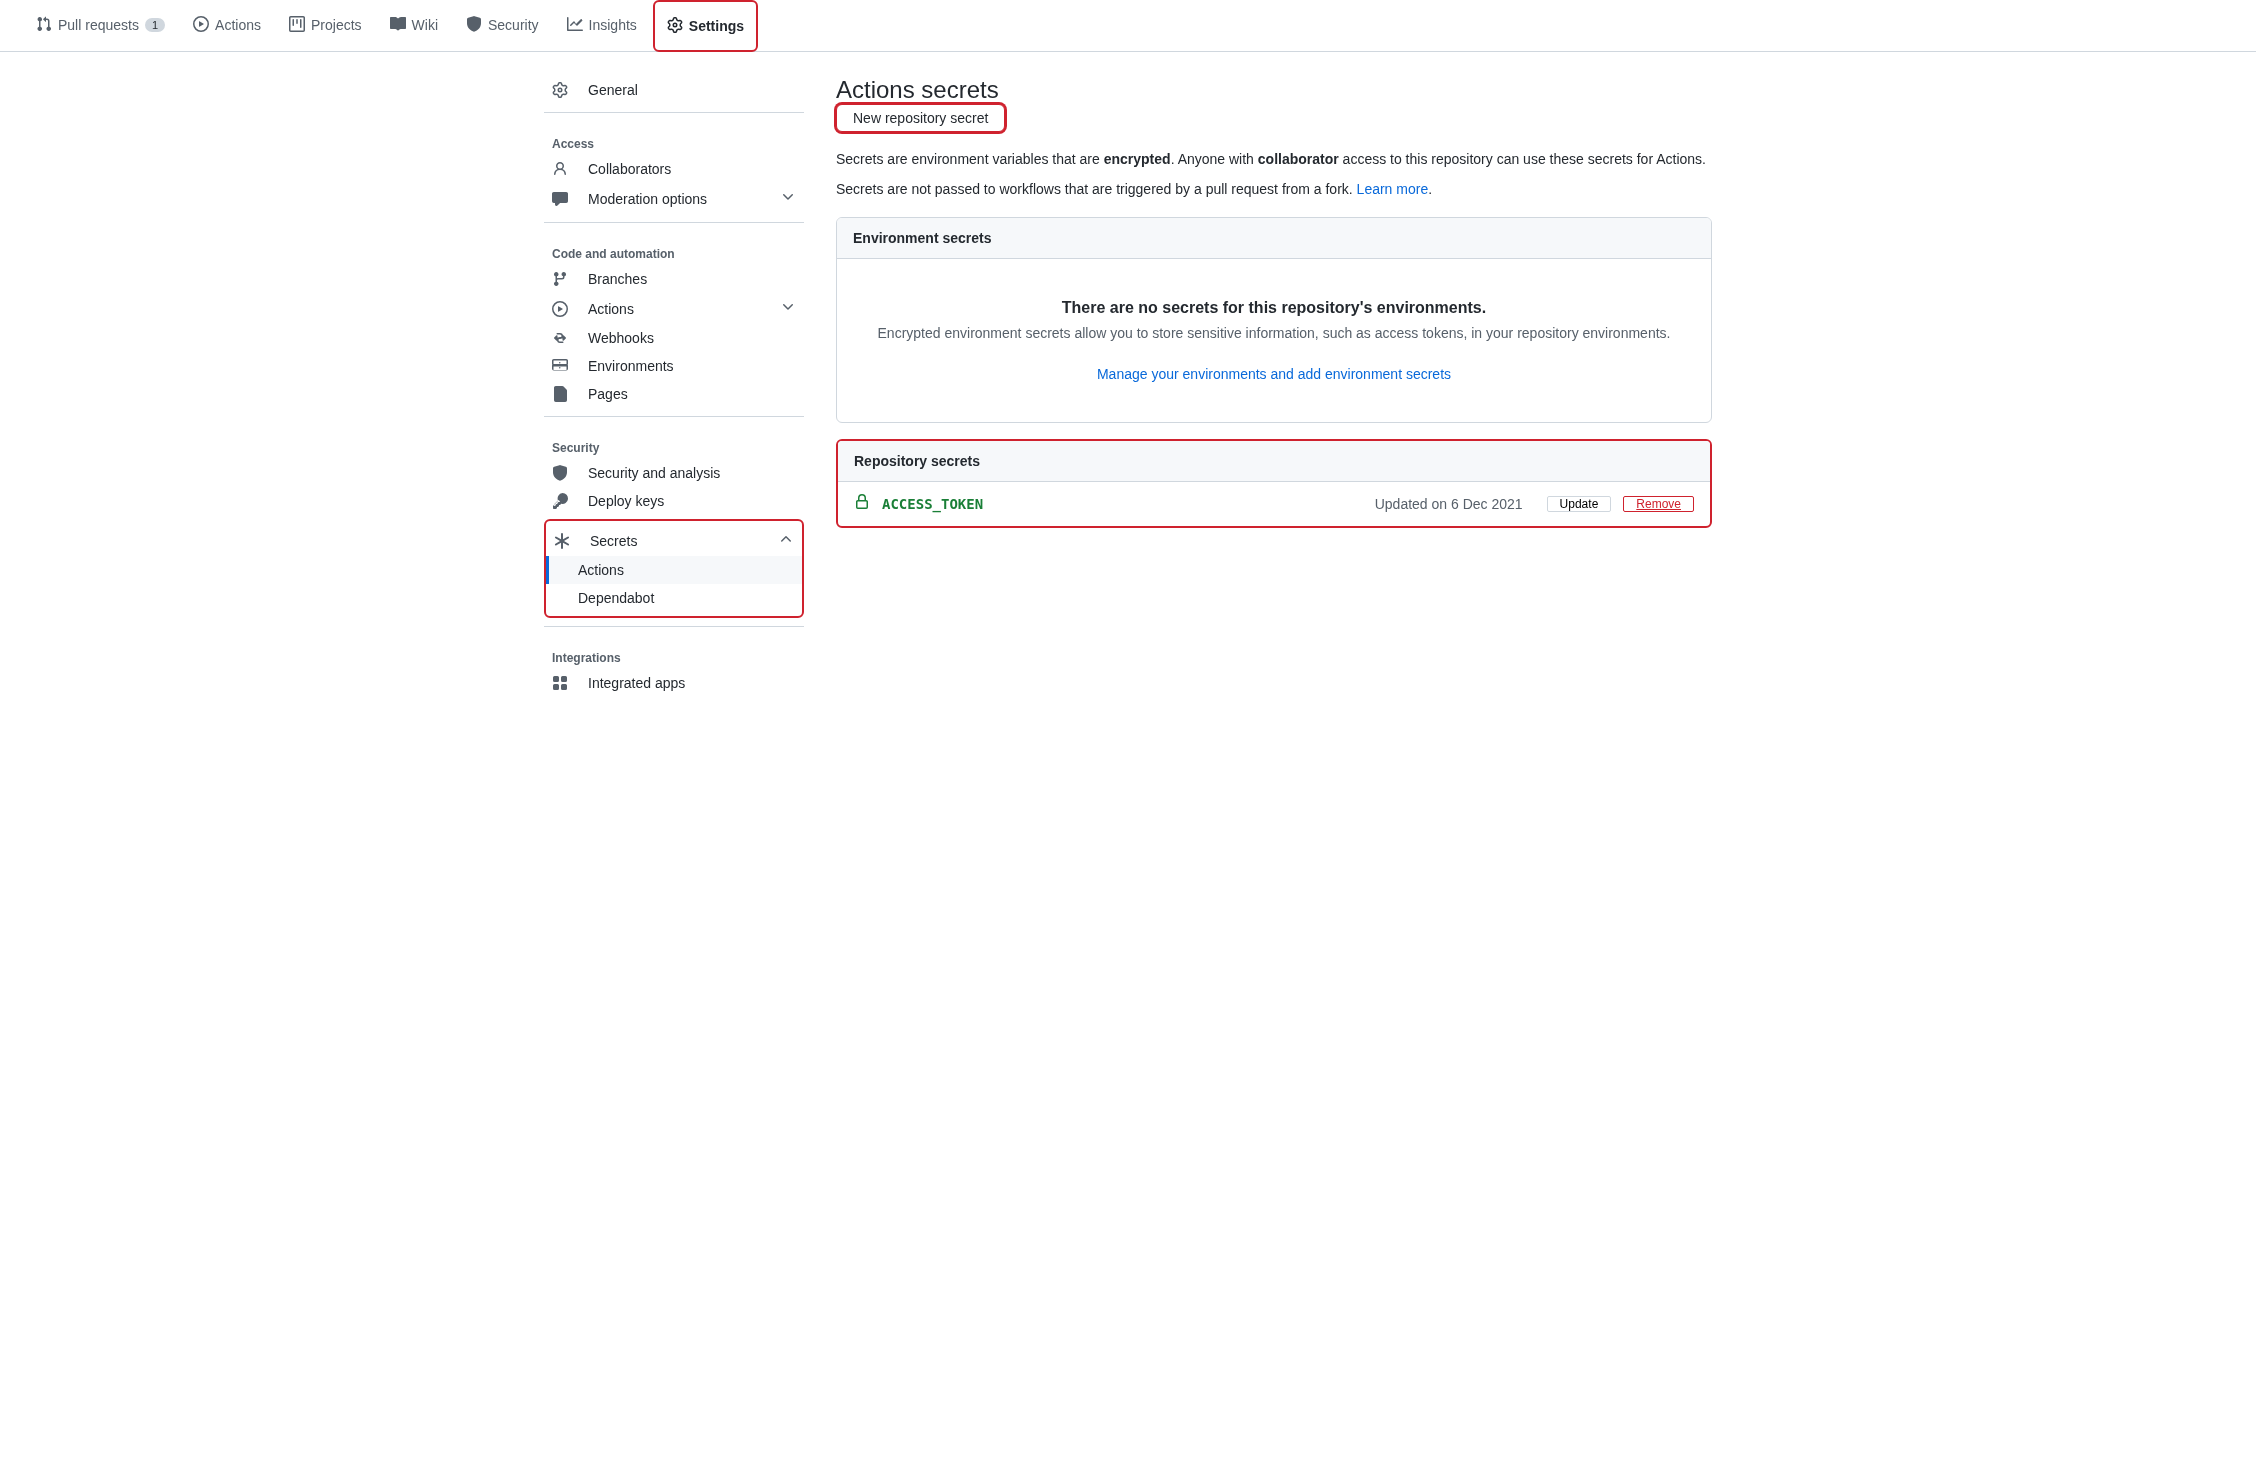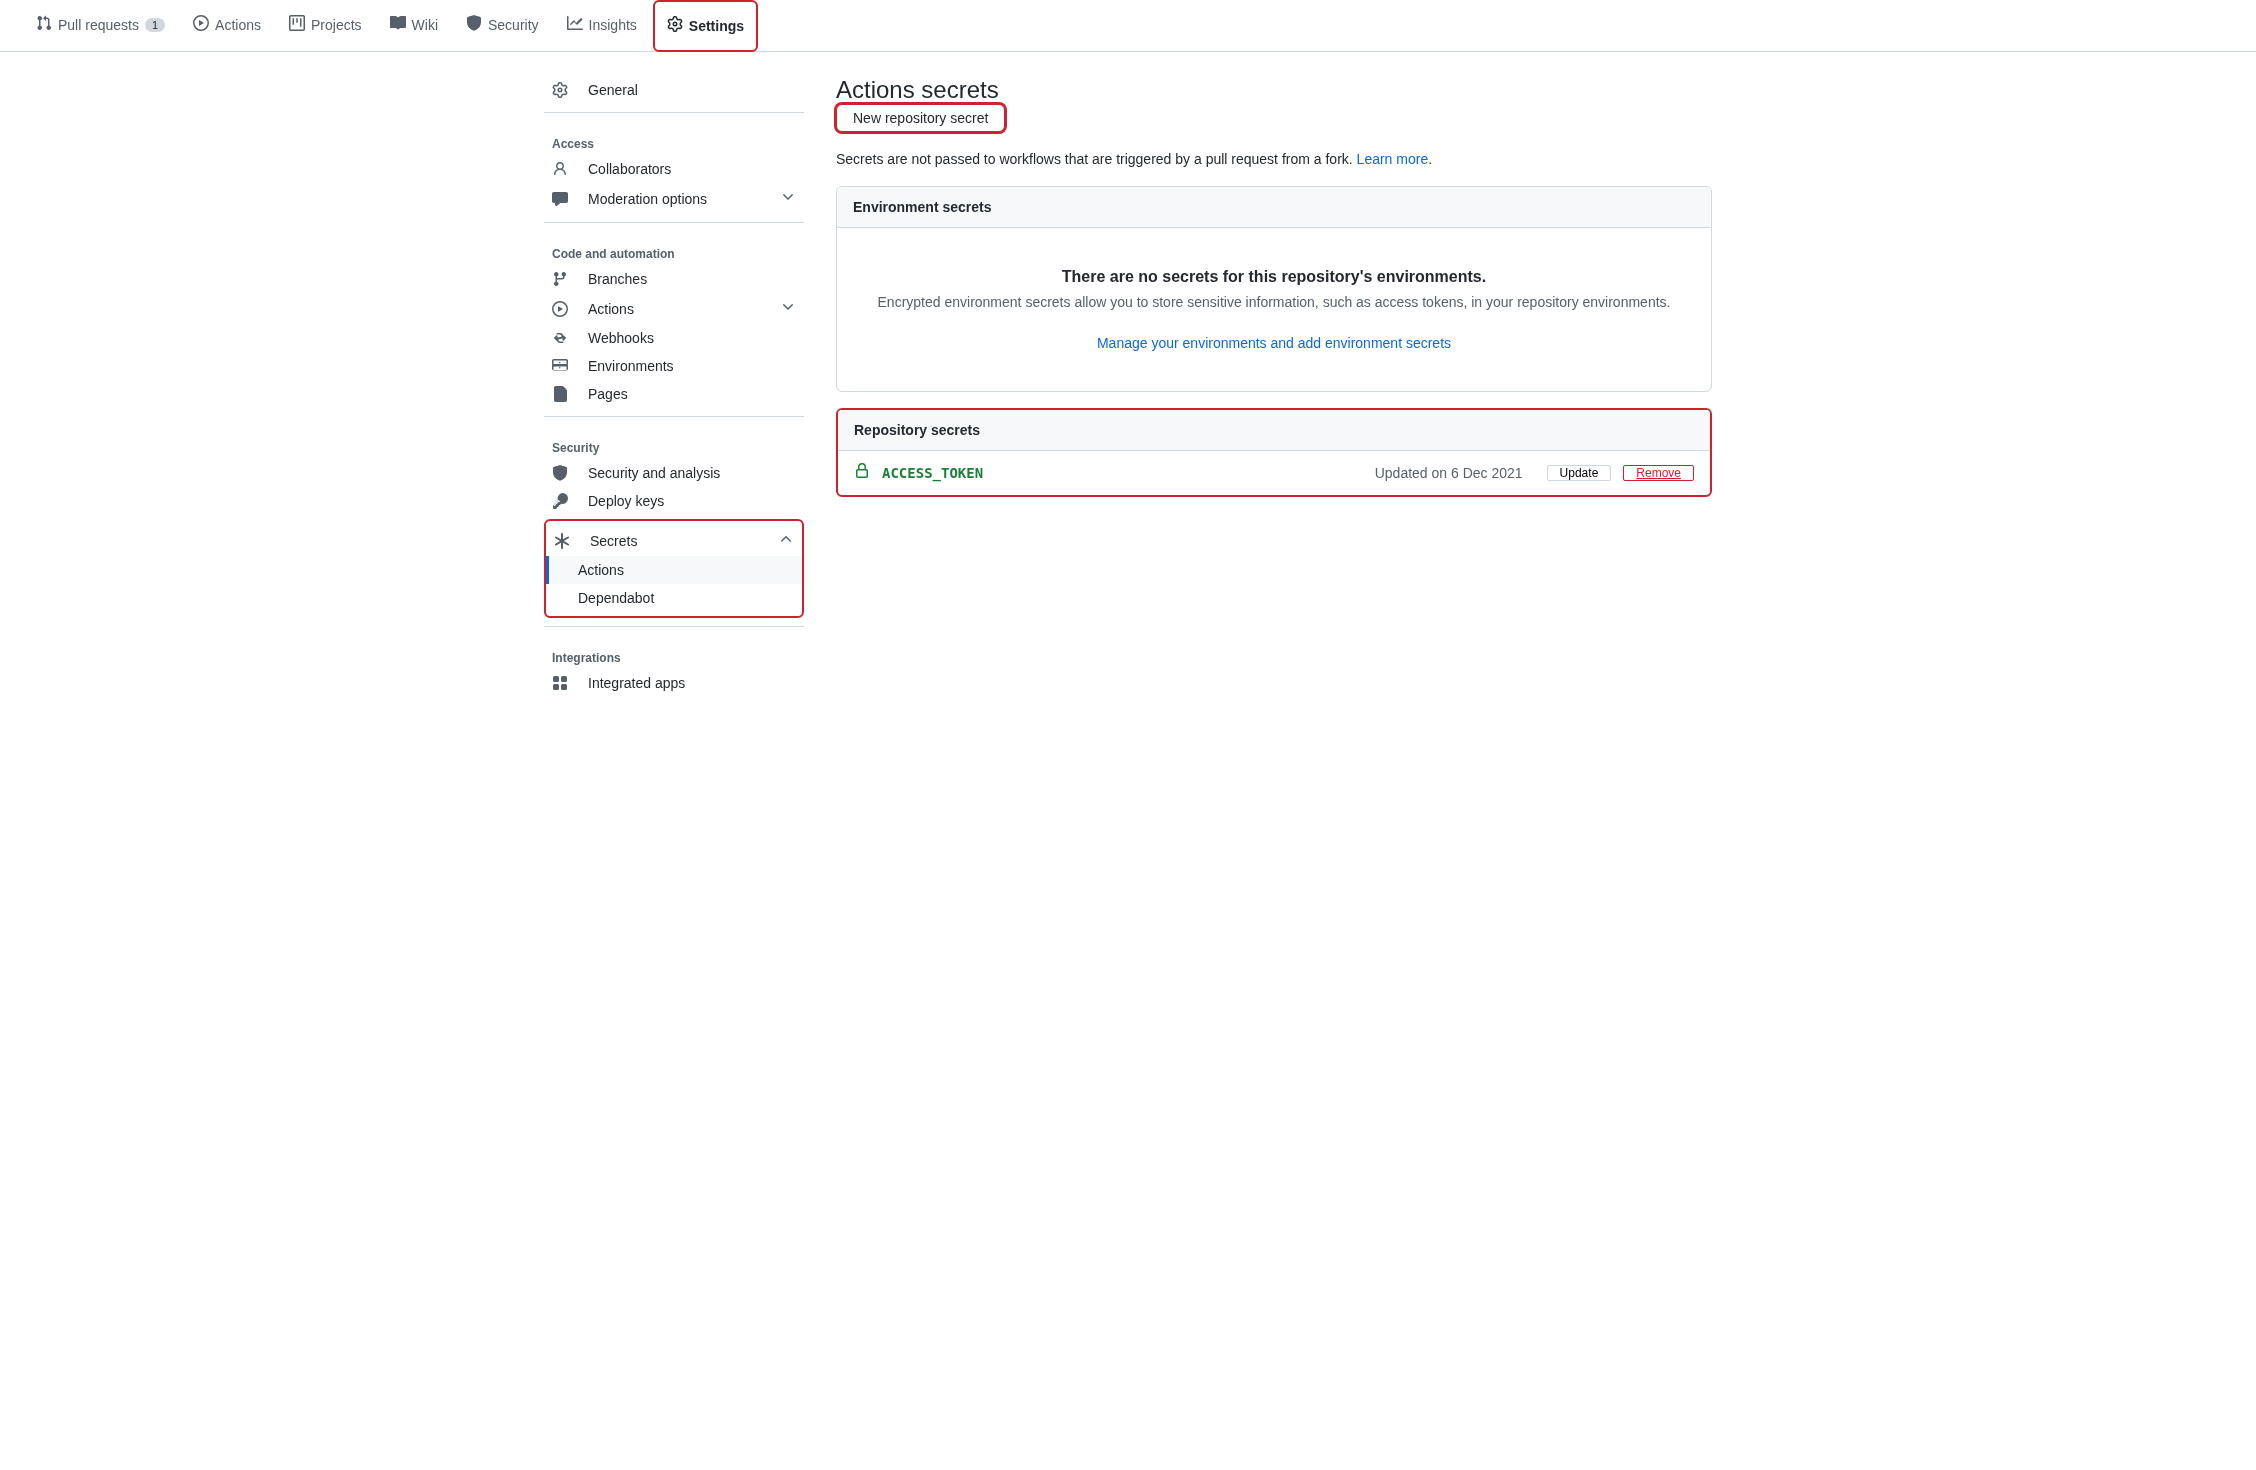--- a/index.html
+++ b/index.html
@@ -1,21 +1,20 @@
 <!DOCTYPE html>
 <html><head>
   <meta charset="utf-8">
   <style>
     * { box-sizing: border-box; margin: 0; padding: 0; }
     body { font-family: -apple-system, BlinkMacSystemFont, "Segoe UI", Helvetica, Arial, sans-serif; font-size: 14px; color: #24292f; background: #fff; }
 
     
     .top-nav {
       display: flex;
-      align-items: center;
       border-bottom: 1px solid #d0d7de;
       padding: 0 24px;
       height: 52px;
       gap: 4px;
     }
     .nav-tab {
       display: flex;
       align-items: center;
       gap: 6px;
       padding: 8px 12px;
@@ -399,20 +398,23 @@
     </a>
   </aside>
 
   <main class="main">
     <div class="main-header">
       <h1 class="main-title">Actions secrets</h1>
       <button class="new-secret-btn">New repository secret</button>
     </div>
 
     <p class="description">
+      Secrets are environment variables that are <strong>encrypted</strong>. Anyone with <strong>collaborator</strong> access to this repository can use these secrets for Actions.
+    </p>
+    <p class="description">
       Secrets are not passed to workflows that are triggered by a pull request from a fork. <a>Learn more</a>.
     </p>
 
     <div class="secret-section">
       <div class="section-header">Environment secrets</div>
       <div class="empty-state">
         <p class="empty-state-title">There are no secrets for this repository's environments.</p>
         <p class="empty-state-desc">Encrypted environment secrets allow you to store sensitive information, such as access tokens, in your repository environments.</p>
         <a class="empty-state-link">Manage your environments and add environment secrets</a>
       </div>

